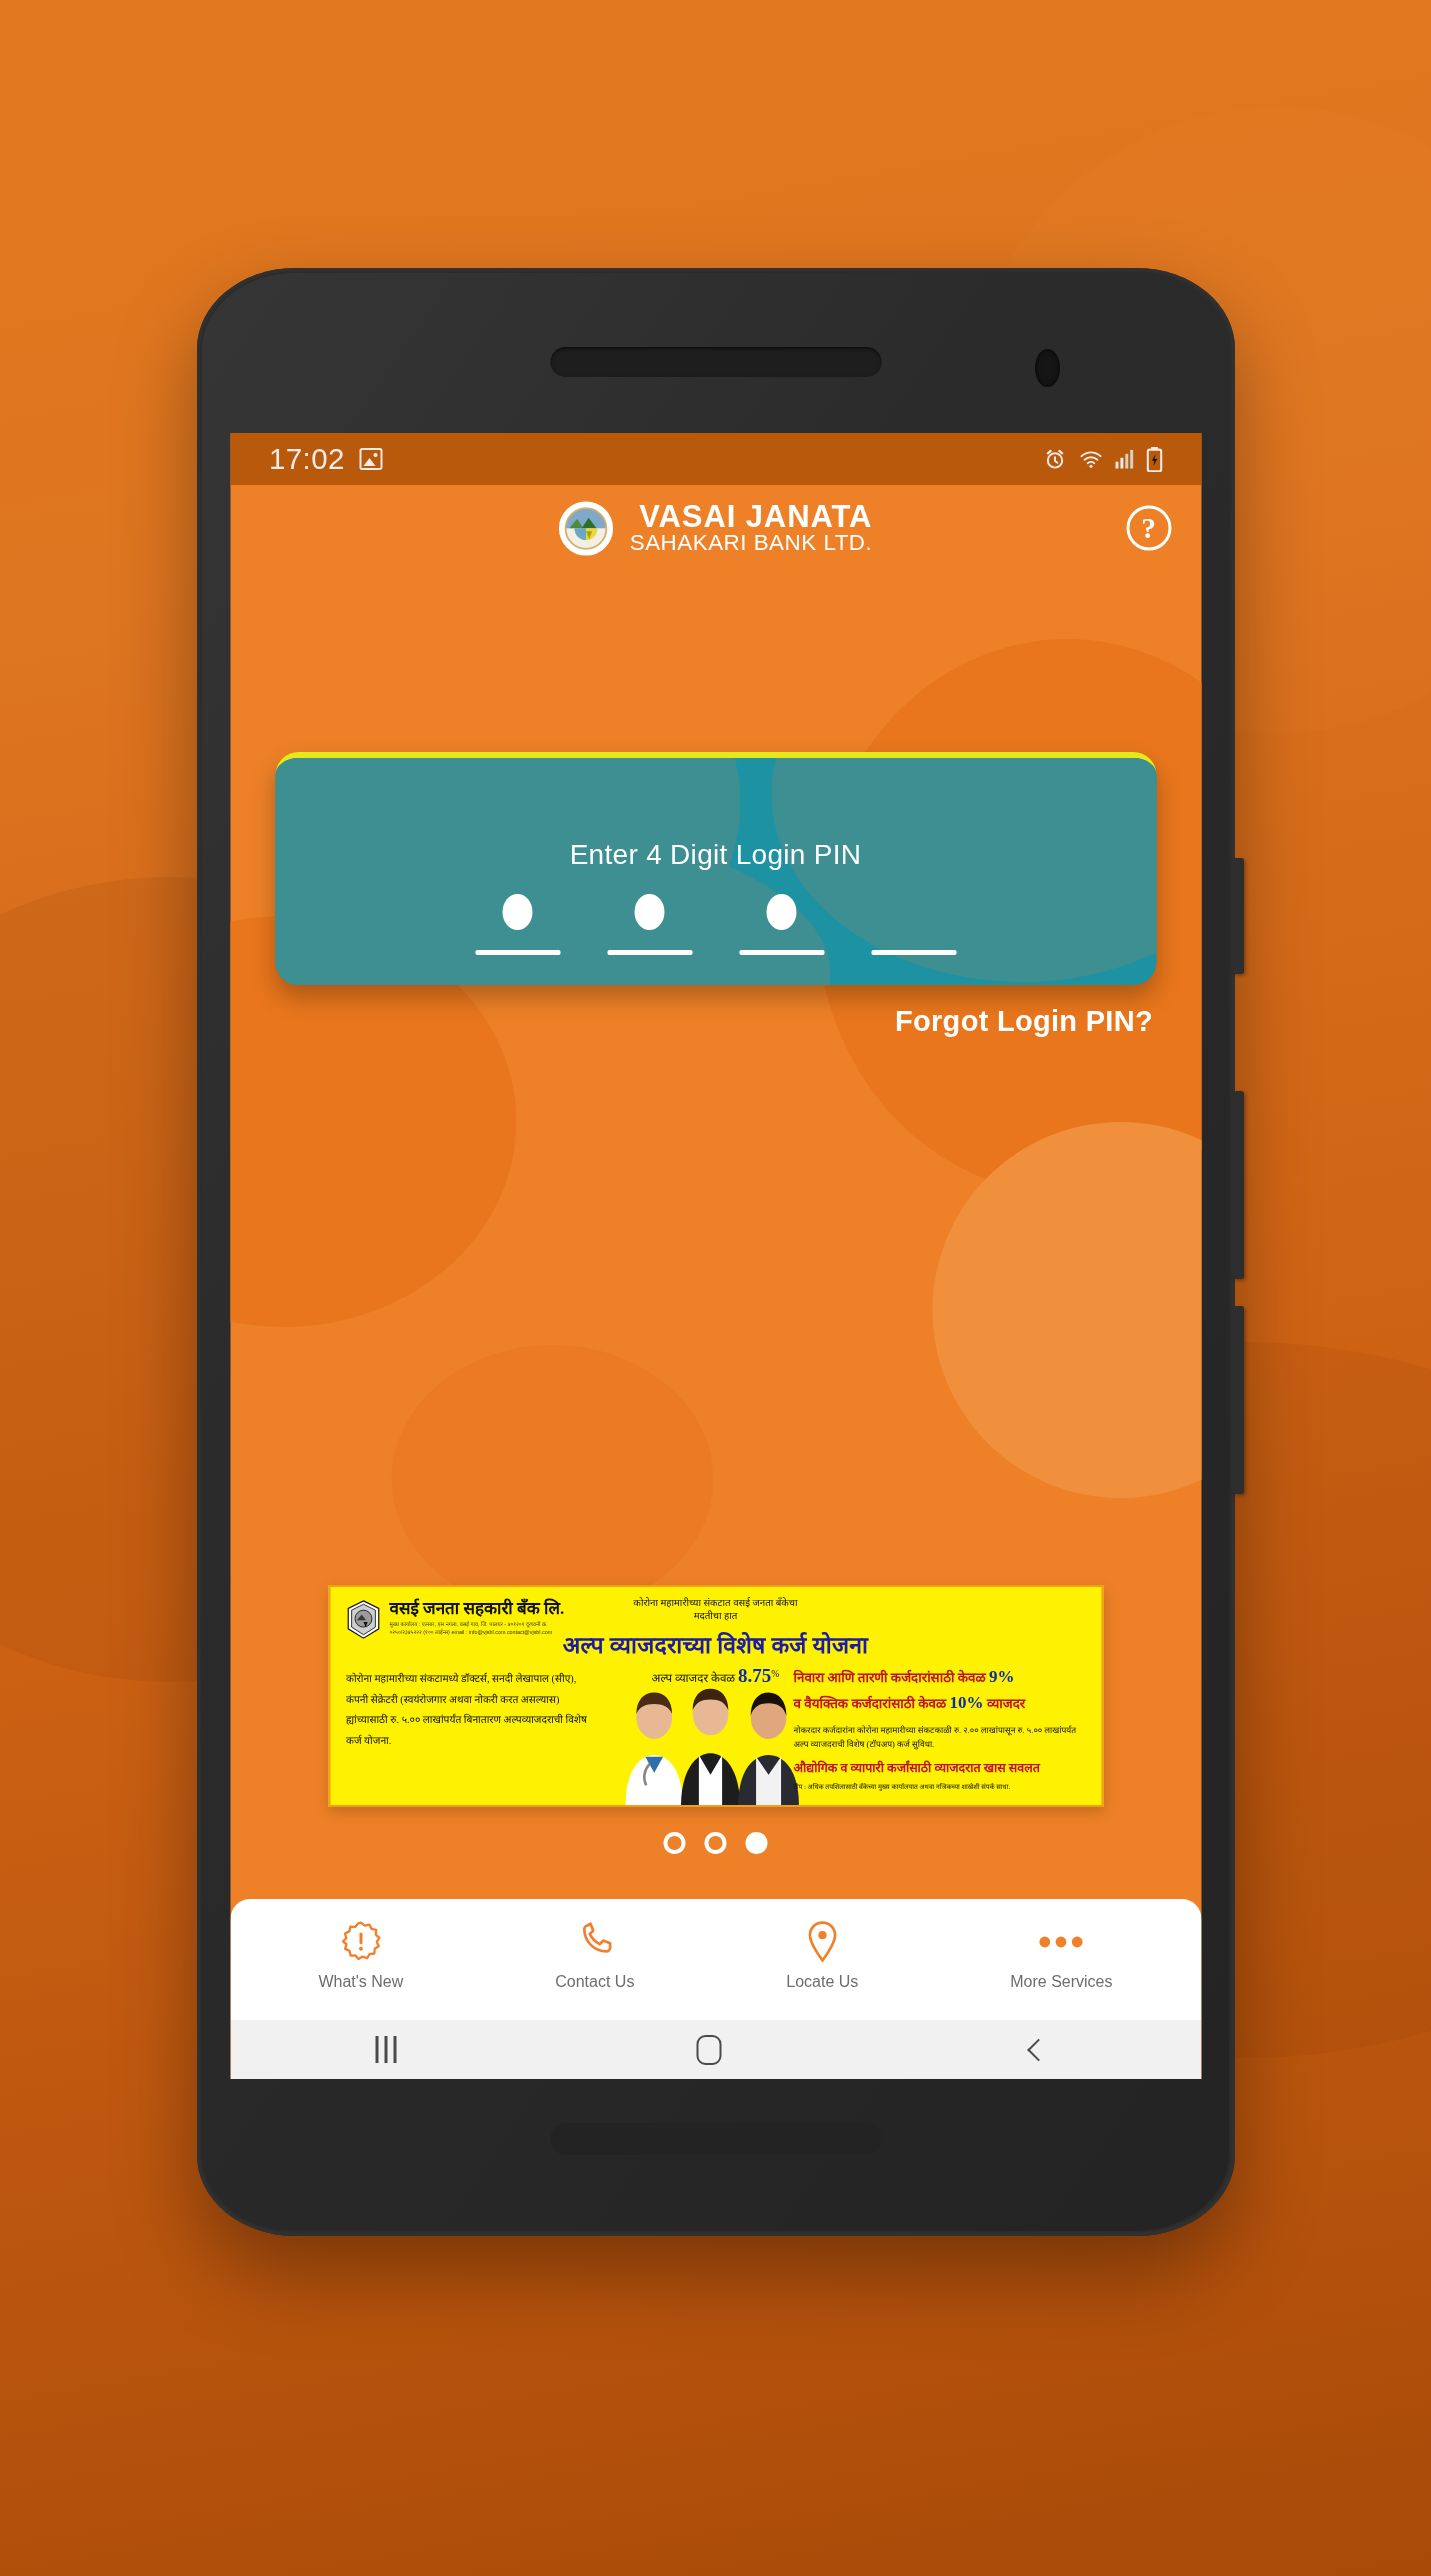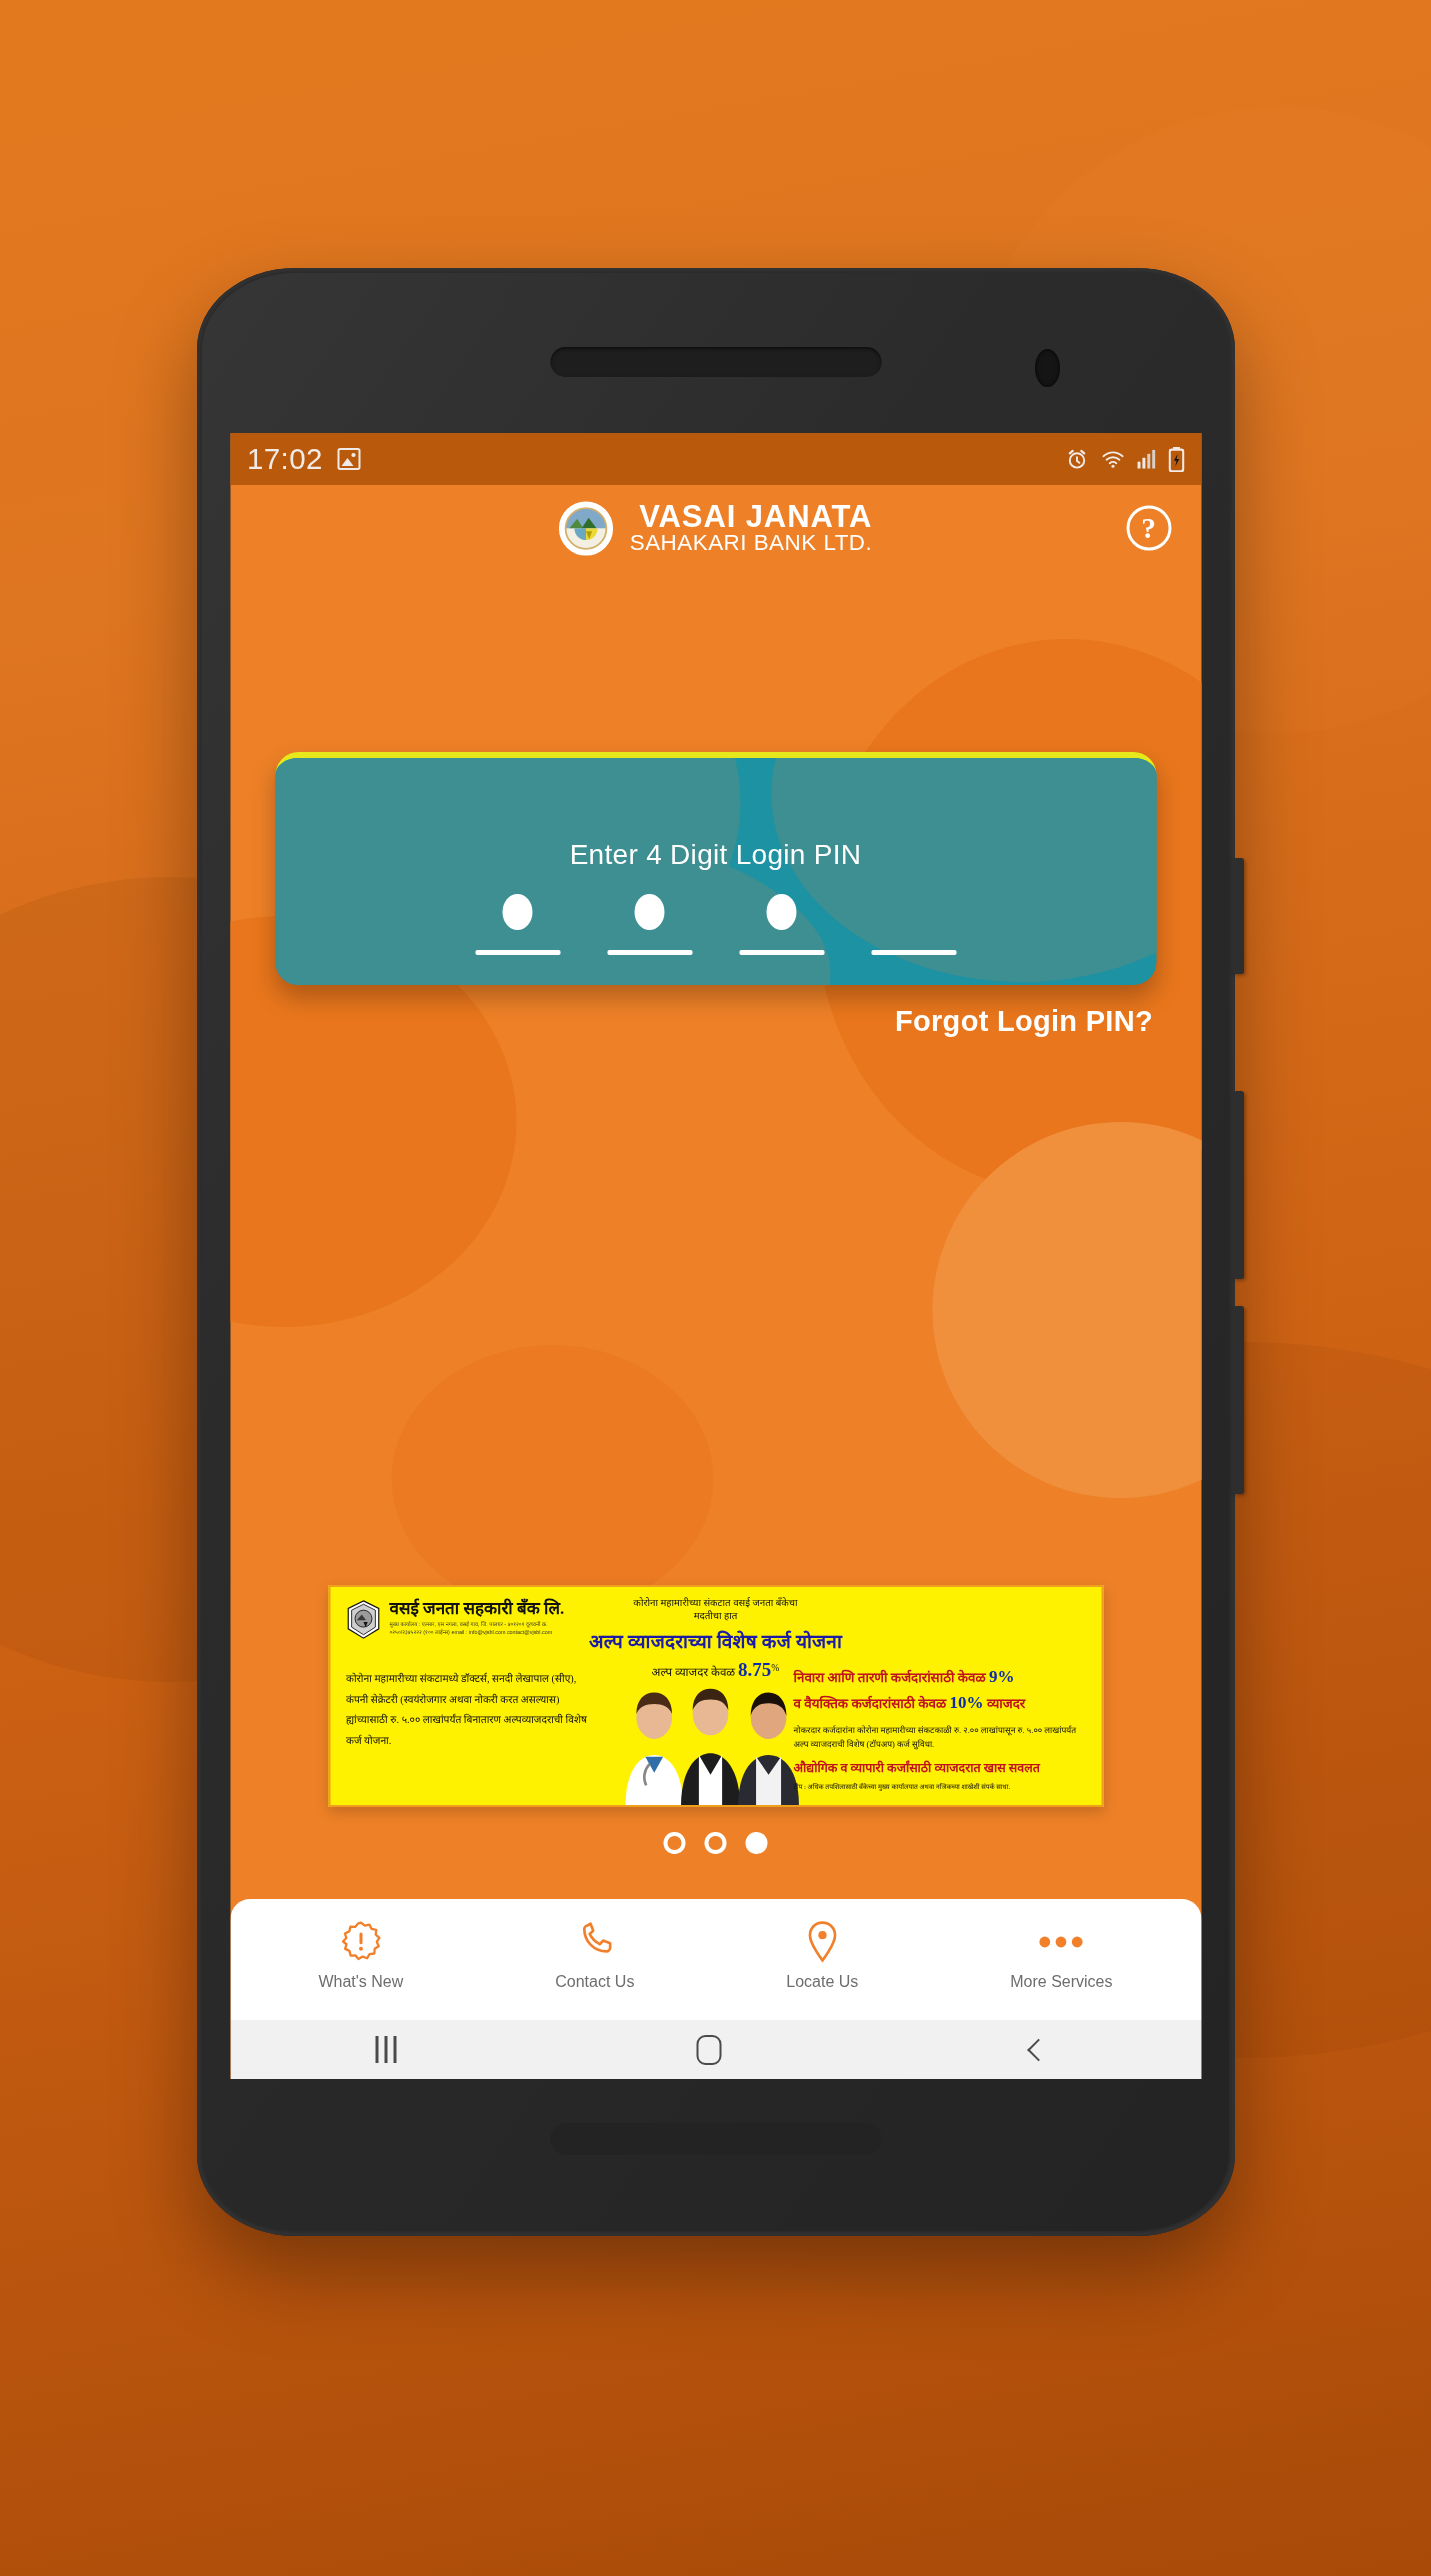--- a/index.html
+++ b/index.html
@@ -49,21 +49,21 @@
 
   
   .screen{
     position:absolute; left:50%; transform:translateX(-50%);
     top:165px; width:971px; height:1646px;
     background:#EE8127; overflow:hidden;
   }
   
   .statusbar{
     height:52px; background:#B8590C; display:flex; align-items:center;
-    padding:0 17px; color:#fff; position:relative; z-index:6;
+    padding:0 39px; color:#fff; position:relative; z-index:6;
   }
   .sb-time{font-size:29.5px; letter-spacing:0.4px; color:#f2eae6;}
   .sb-img-icon{margin-left:14.3px; width:23px; height:21.5px; border:2.2px solid #f2eae6; border-radius:2.7px; position:relative;}
   .sb-img-icon::after{content:"";position:absolute;left:2.7px;bottom:1.8px;width:0;height:0;border-left:6.3px solid transparent;border-right:6.3px solid transparent;border-bottom:8px solid #f2eae6;}
   .sb-img-icon::before{content:"";position:absolute;right:2.7px;top:2.7px;width:3.6px;height:3.6px;border-radius:50%;background:#f2eae6;}
   .sb-right{margin-left:auto; display:flex; align-items:center; gap:11.6px;}
   .ic{display:block;}
   
   .app-header{
     position:relative; z-index:5; height:86px;
@@ -120,21 +120,21 @@
     position:absolute; left:98px; right:98px; top:1152px; height:222px;
     background:#FFF200; border:2.7px solid #F0A01C; overflow:hidden; z-index:5;
     box-shadow:0 5.4px 12.5px rgba(0,0,0,.18);
   }
   .pr-logo{position:absolute;left:14.3px;top:12.5px;display:flex;align-items:flex-start;gap:7.2px;}
   .pr-seal{width:38px;height:39px;flex:none;}
   .pr-bname{font-size:17px;font-weight:bold;color:#111;font-family:"Liberation Serif",serif;line-height:1;}
   .pr-addr{font-size:5.4px;color:#333;line-height:1.5;margin-top:3.6px;max-width:188px;}
   .pr-top{position:absolute;left:50%;transform:translateX(-50%);top:9px;text-align:center;width:411px;}
   .pr-t1{font-size:9.8px;color:#111;line-height:1.35;font-family:"Liberation Serif",serif;}
-  .pr-t2{font-size:19px;font-weight:bold;color:#1B1BA8;margin-top:5.4px;letter-spacing:0.2px;font-family:"Liberation Serif",serif;}
+  .pr-t2{font-size:23px;font-weight:bold;color:#1B1BA8;margin-top:5.4px;letter-spacing:0.2px;font-family:"Liberation Serif",serif;}
   .pr-t3{font-size:11.6px;color:#111;margin-top:5.4px;font-family:"Liberation Serif",serif;}
   .pr-t3 b{font-size:19px;color:#0C2DA8;}
   .pr-left{position:absolute;left:16px;top:82px;width:242px;font-size:10.3px;color:#111;line-height:2.0;font-family:"Liberation Serif",serif;}
   .pr-right{position:absolute;right:12.5px;top:77px;width:295px;font-family:"Liberation Serif",serif;}
   .pr-r1{font-size:13.4px;font-weight:bold;color:#C1121F;line-height:1.55;}
   .pr-r1 b{color:#0C2DA8;font-size:17px;}
   .pr-r2{font-size:8.5px;color:#111;line-height:1.7;margin-top:6.3px;}
   .pr-r3{font-size:12.5px;font-weight:bold;color:#C1121F;margin-top:7.2px;}
   .pr-r4{font-size:6.7px;color:#111;margin-top:6.3px;}
   .pr-people{position:absolute;left:268px;bottom:0;width:224px;height:134px;}

